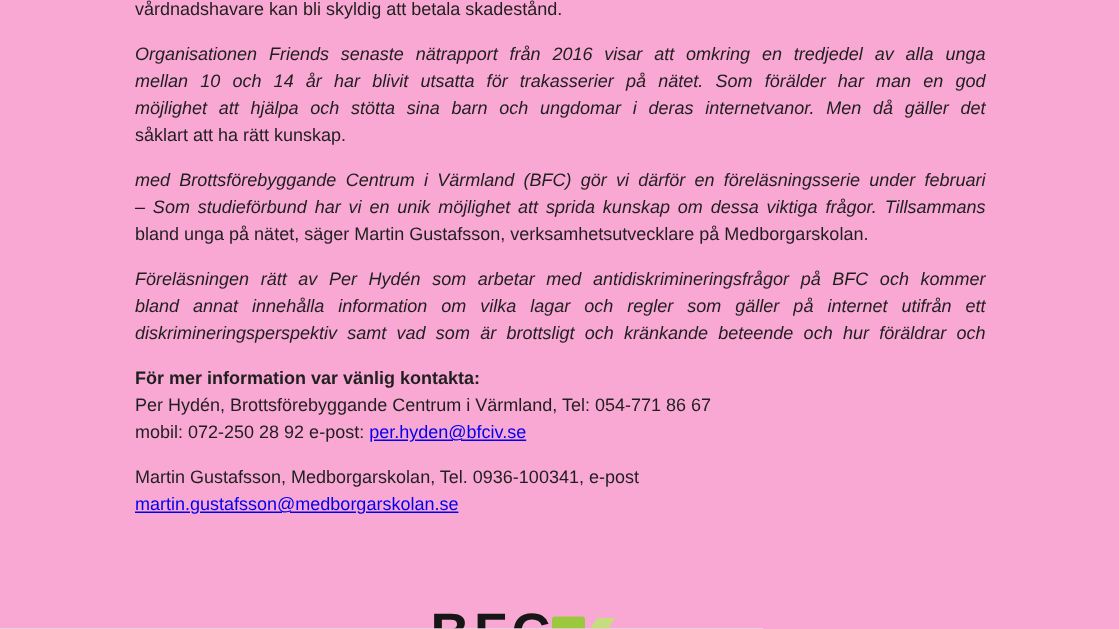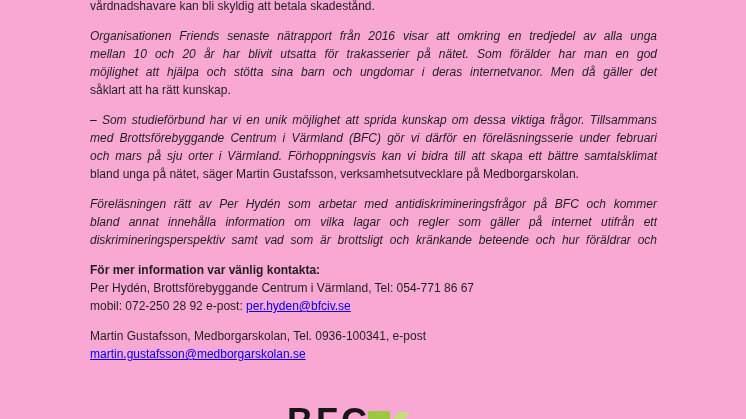--- a/index.html
+++ b/index.html
@@ -74,29 +74,28 @@
 
 <div class="page">
   <div class="content">
 
     <p class="para first-para">
       <span class="lline" style="display:block">vårdnadshavare kan bli skyldig att betala skadestånd.</span>
     </p>
 
     <p class="para">
       <span class="jline" style="display:block">Organisationen Friends senaste nätrapport från 2016 visar att omkring en tredjedel av alla unga</span>
-      <span class="jline" style="display:block">mellan 10 och 20 år har blivit utsatta för trakasserier på nätet. Som förälder har man en god</span>
+      <span class="jline" style="display:block">mellan 10 och 14 år har blivit utsatta för trakasserier på nätet. Som förälder har man en god</span>
       <span class="jline" style="display:block">möjlighet att hjälpa och stötta sina barn och ungdomar i deras internetvanor. Men då gäller det</span>
       <span class="lline" style="display:block">såklart att ha rätt kunskap.</span>
     </p>
 
     <p class="para">
+      <span class="jline" style="display:block">med Brottsförebyggande Centrum i Värmland (BFC) gör vi därför en föreläsningsserie under februari</span>
       <span class="jline" style="display:block">– Som studieförbund har vi en unik möjlighet att sprida kunskap om dessa viktiga frågor. Tillsammans</span>
-      <span class="jline" style="display:block">med Brottsförebyggande Centrum i Värmland (BFC) gör vi därför en föreläsningsserie under februari</span>
-      <span class="jline" style="display:block">och mars på sju orter i Värmland. Förhoppningsvis kan vi bidra till att skapa ett bättre samtalsklimat</span>
       <span class="lline" style="display:block">bland unga på nätet, säger Martin Gustafsson, verksamhetsutvecklare på Medborgarskolan.</span>
     </p>
 
     <p class="para">
       <span class="jline" style="display:block">Föreläsningen rätt av Per Hydén som arbetar med antidiskrimineringsfrågor på BFC och kommer</span>
       <span class="jline" style="display:block">bland annat innehålla information om vilka lagar och regler som gäller på internet utifrån ett</span>
       <span class="jline" style="display:block">diskrimineringsperspektiv samt vad som är brottsligt och kränkande beteende och hur föräldrar och</span>
     </p>
 
     <p class="para contact">

